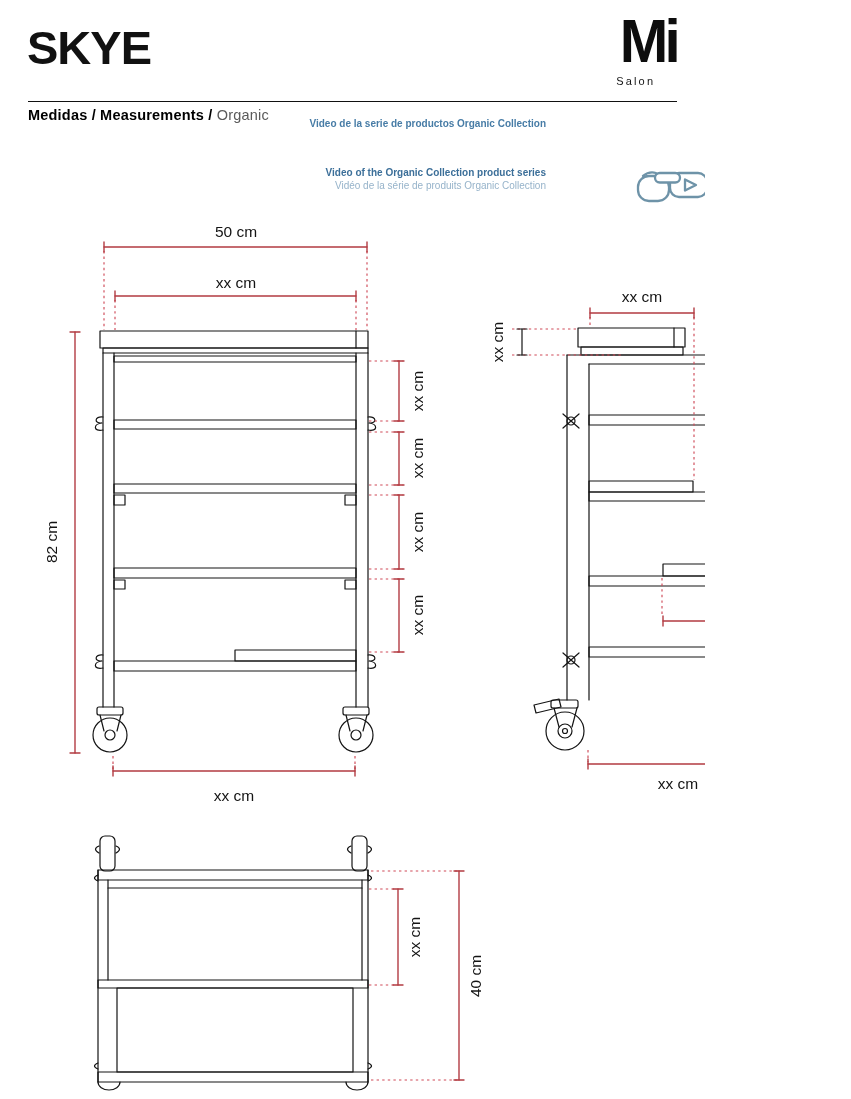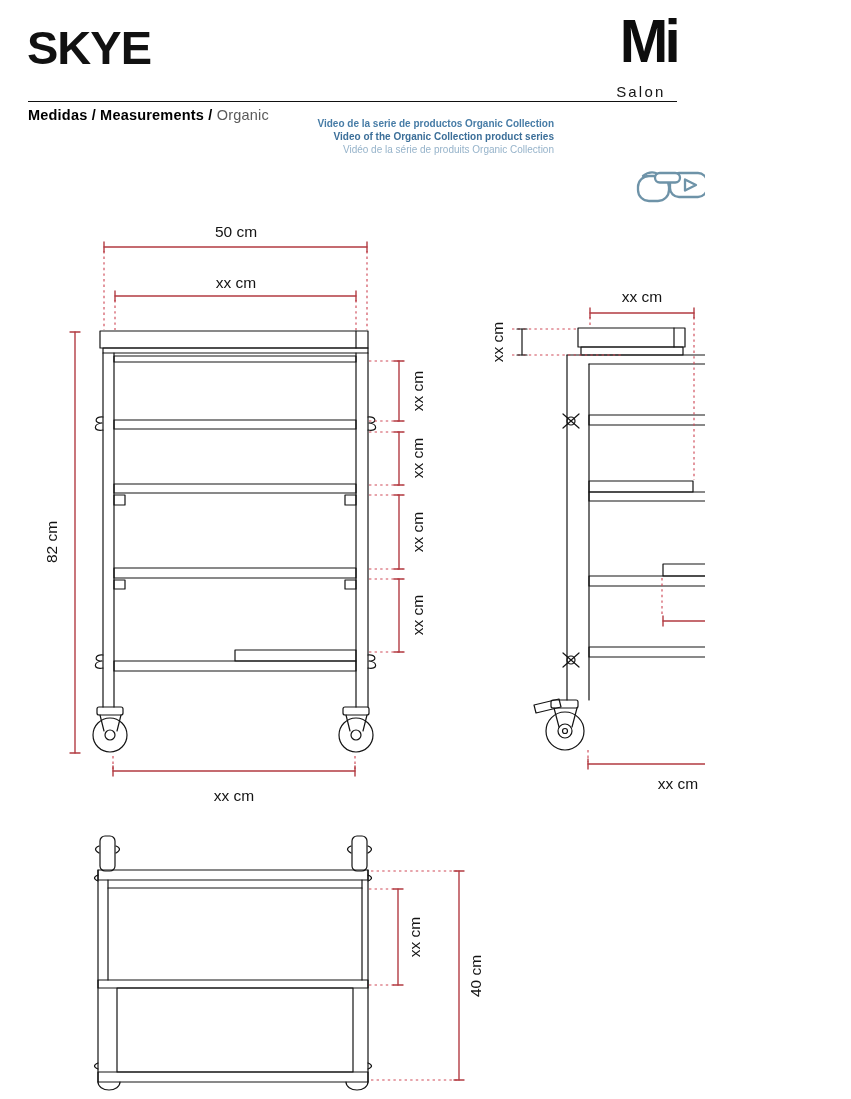--- a/index.html
+++ b/index.html
@@ -6,31 +6,31 @@
   .page{position:relative;width:705px;height:1099px;background:#fff;
         font-family:"Liberation Sans",sans-serif;overflow:hidden;color:#141414;}
 
   
   .title{position:absolute;left:27px;top:20px;margin:0;
          font-size:47px;font-weight:800;letter-spacing:-1px;color:#111;
          transform:scaleY(.97);}
   .brand{position:absolute;right:28px;top:10px;line-height:1;}
   .brand-mark{font-size:62px;font-weight:800;letter-spacing:-4px;color:#0d0d0d;
               transform:scaleX(.94);transform-origin:right;}
-  .brand-sub{font-size:15px;letter-spacing:2.2px;color:#141414;margin-top:12px;padding-right:2px;}
+  .brand-sub{font-size:11px;letter-spacing:2.2px;color:#141414;margin-top:4px;padding-right:2px;}
   .rule{position:absolute;left:28px;right:28px;top:101px;border-top:1.6px solid #111;}
   .subtitle{position:absolute;left:28px;top:107px;font-size:14.5px;letter-spacing:.2px;}
   .sub-dark{color:#000000;font-weight:600;}
   .sub-light{color:#5a5a5a;font-weight:400;}
 
   
-  .video-note{position:absolute;right:151px;top:118px;text-align:right;
+  .video-note{position:absolute;right:159px;top:118px;text-align:right;
               font-size:10px;line-height:12.8px;}
   .vn-es{color:#477ca6;font-weight:600;}
-  .vn-en{color:#3c6f99;font-weight:700;}
+  .vn-en{color:#3c6f99;font-weight:700;margin-top:36px;}
   .vn-fr{color:#96b3ca;font-weight:400;text-align:right;}
   .hand-icon{position:absolute;left:633px;top:163px;}
 
   
   .qr{position:absolute;left:716px;top:117px;width:107px;height:107px;background:#fff;}
   .qr-noise{position:absolute;inset:2px;
     background:
       repeating-conic-gradient(#000 0 25%, transparent 0 50%) 0 0/9px 9px,
       repeating-conic-gradient(#000 0 25%, transparent 0 50%) 4px 6px/13px 13px;}
   .qr-finder{position:absolute;width:23px;height:23px;border:4px solid #000;background:#fff;

